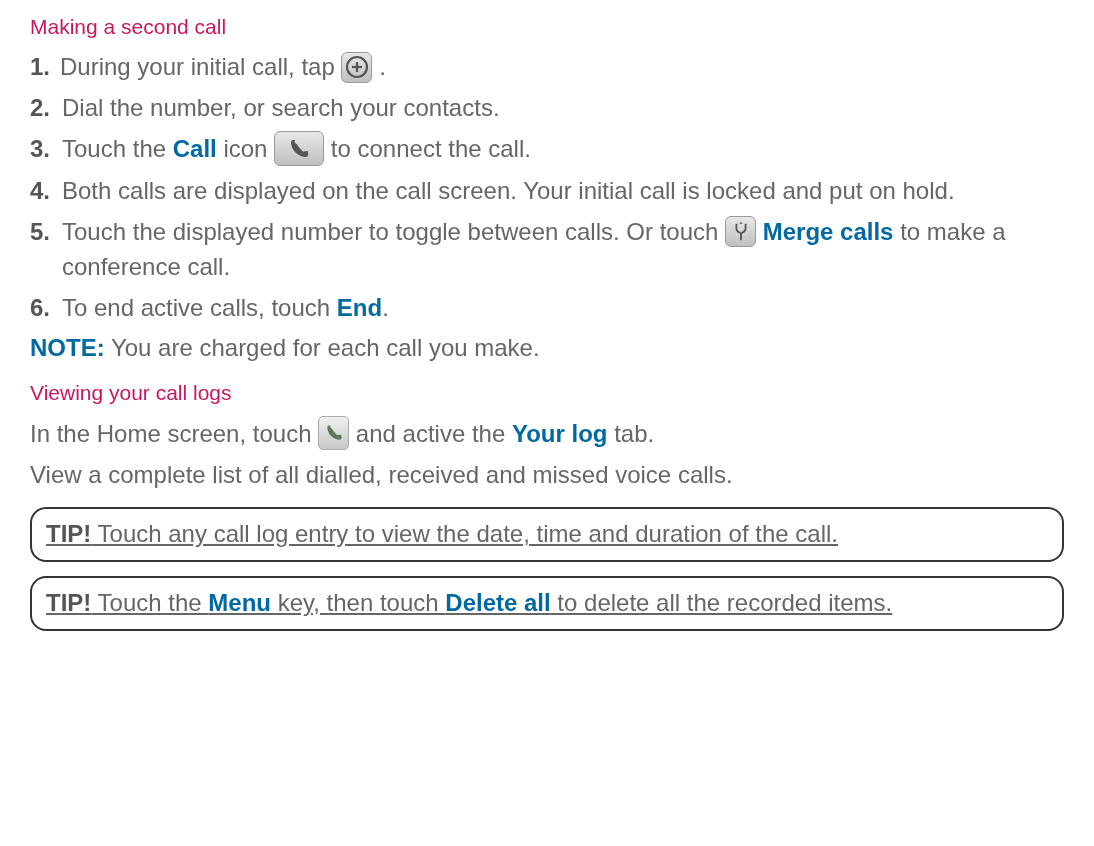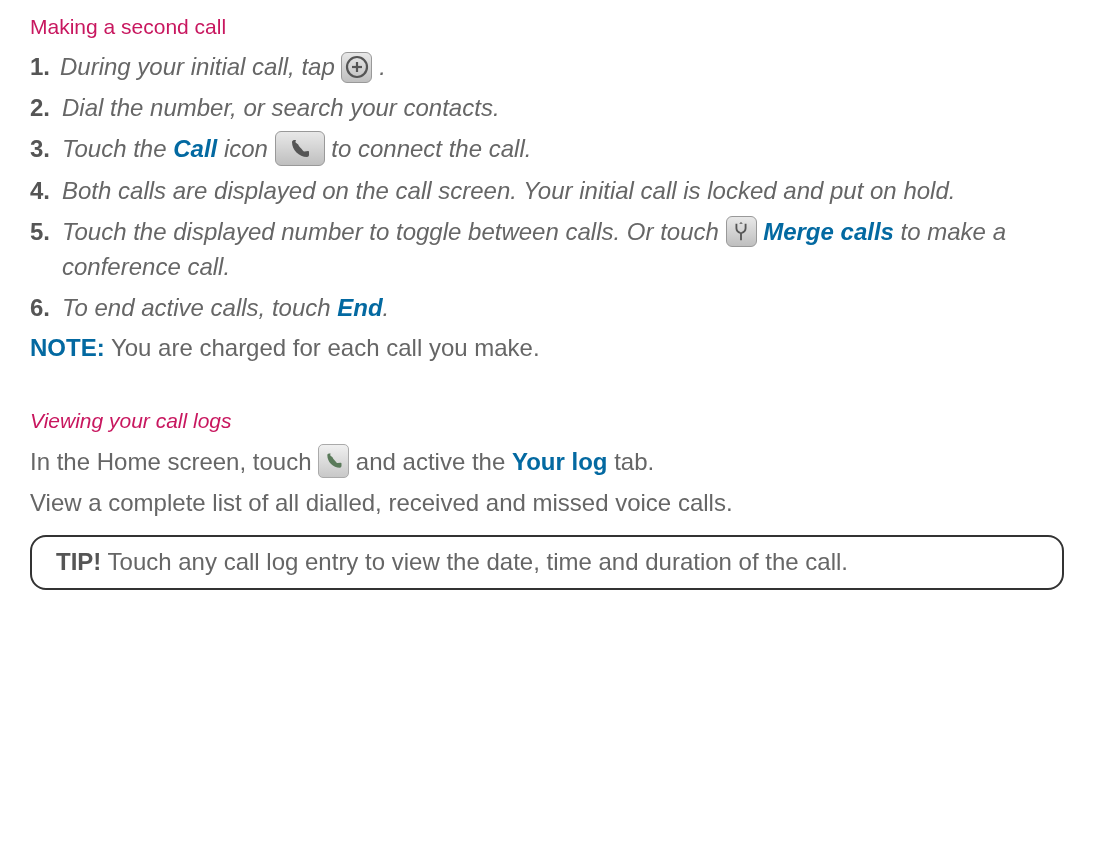--- a/index.html
+++ b/index.html
@@ -17,57 +17,56 @@
       line-height: 1.45;
       font-weight: 300;
     }
     .heading {
       color: #C8175F;
       font-size: 21px;
       font-weight: 400;
       margin-bottom: 8px;
     }
     .heading.gap-top {
-      margin-top: 40px;
-      font-style: italic;
+      margin-top: 12px;
     }
     .ol-item {
       display: flex;
       margin-bottom: 6px;
       align-items: flex-start;
     }
     .ol-num {
       flex: 0 0 auto;
       width: 32px;
       font-weight: 700;
       color: #555555;
     }
     .ol-num.narrow {
       width: 30px;
     }
     .ol-text {
       flex: 1;
       color: #666666;
-      font-style: italic;
     }
     .bold {
       font-weight: 700;
       color: #0369a1;
     }
     .note-line {
       margin-bottom: 6px;
     }
     .para {
       margin-bottom: 6px;
     }
     .tip-box {
       border: 2px solid #333333;
       border-radius: 16px;
-      padding: 8px 24px;
+      padding: 8px 14px;
       margin-top: 14px;
+      text-decoration: underline;
     }
     .tip-label {
       font-weight: 700;
       color: #555555;
     }
     .icon-inline {
       display: inline-block;
       vertical-align: middle;
       position: relative;
       top: -2px;
@@ -210,13 +209,16 @@
     </span>
     <span> and active the </span><span class="bold">Your log</span><span> tab.</span>
   </div>
 
   <div class="para">View a complete list of all dialled, received and missed voice calls.</div>
 
   <div class="tip-box">
     <span class="tip-label">TIP!</span><span> Touch any call log entry to view the date, time and duration of the call.</span>
   </div>
 
+  <div class="tip-box">
+    <span class="tip-label">TIP!</span><span> Touch the </span><span class="bold">Menu</span><span> key, then touch </span><span class="bold">Delete all</span><span> to delete all the recorded items.</span>
+  </div>
 </div>
 
 </body></html>

